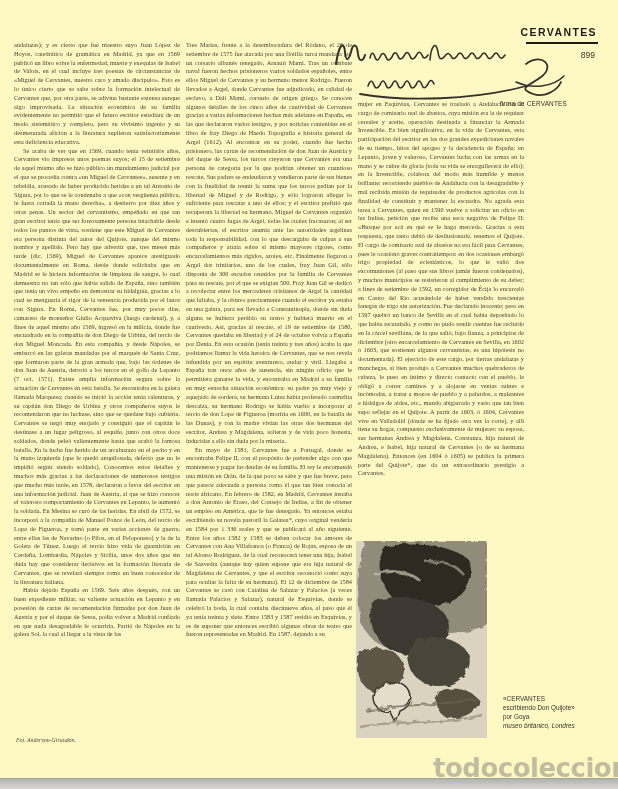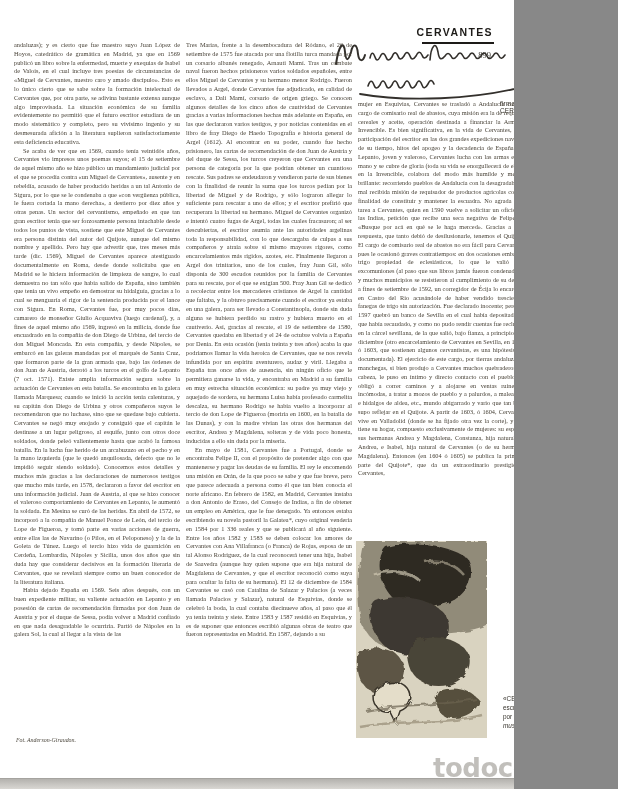--- a/index.html
+++ b/index.html
@@ -1,29 +1,29 @@
 <!DOCTYPE html>
 <html lang="es"><head>
 <meta charset="utf-8">
 <style>
   html,body{margin:0;padding:0;background:#888;}
   .page{
-    position:relative;width:514px;height:789px;overflow:hidden;
-    background:#ffffff;
+    position:relative;width:618px;height:789px;overflow:hidden;
+    background:#fef9c3;
     font-family:"Liberation Serif", serif;
   }
   .header-title{
     position:absolute;top:26px;right:21px;
     font-family:"Liberation Sans", sans-serif;
     font-weight:bold;font-size:10.5px;letter-spacing:1.4px;color:#1d1b18;
   }
   .header-rule{position:absolute;top:42px;right:20px;width:72px;height:2px;background:#1d1b18;}
   .page-number{
     position:absolute;top:50px;right:23px;
-    font-family:Liberation Serif, serif;font-size:8.5px;color:#3a362f;
+    font-family:Liberation Sans, sans-serif;font-size:8.5px;color:#3a362f;
   }
   .signature{position:absolute;left:330px;top:28px;}
   .sig-caption{
     position:absolute;left:500px;top:100px;
     font-family:"Liberation Sans", sans-serif;font-size:6.4px;color:#35322b;
     letter-spacing:0.2px;
   }
   .col{
     position:absolute;width:166px;overflow:hidden;
     font-size:6.3px;line-height:8.8px;color:#453f34;

